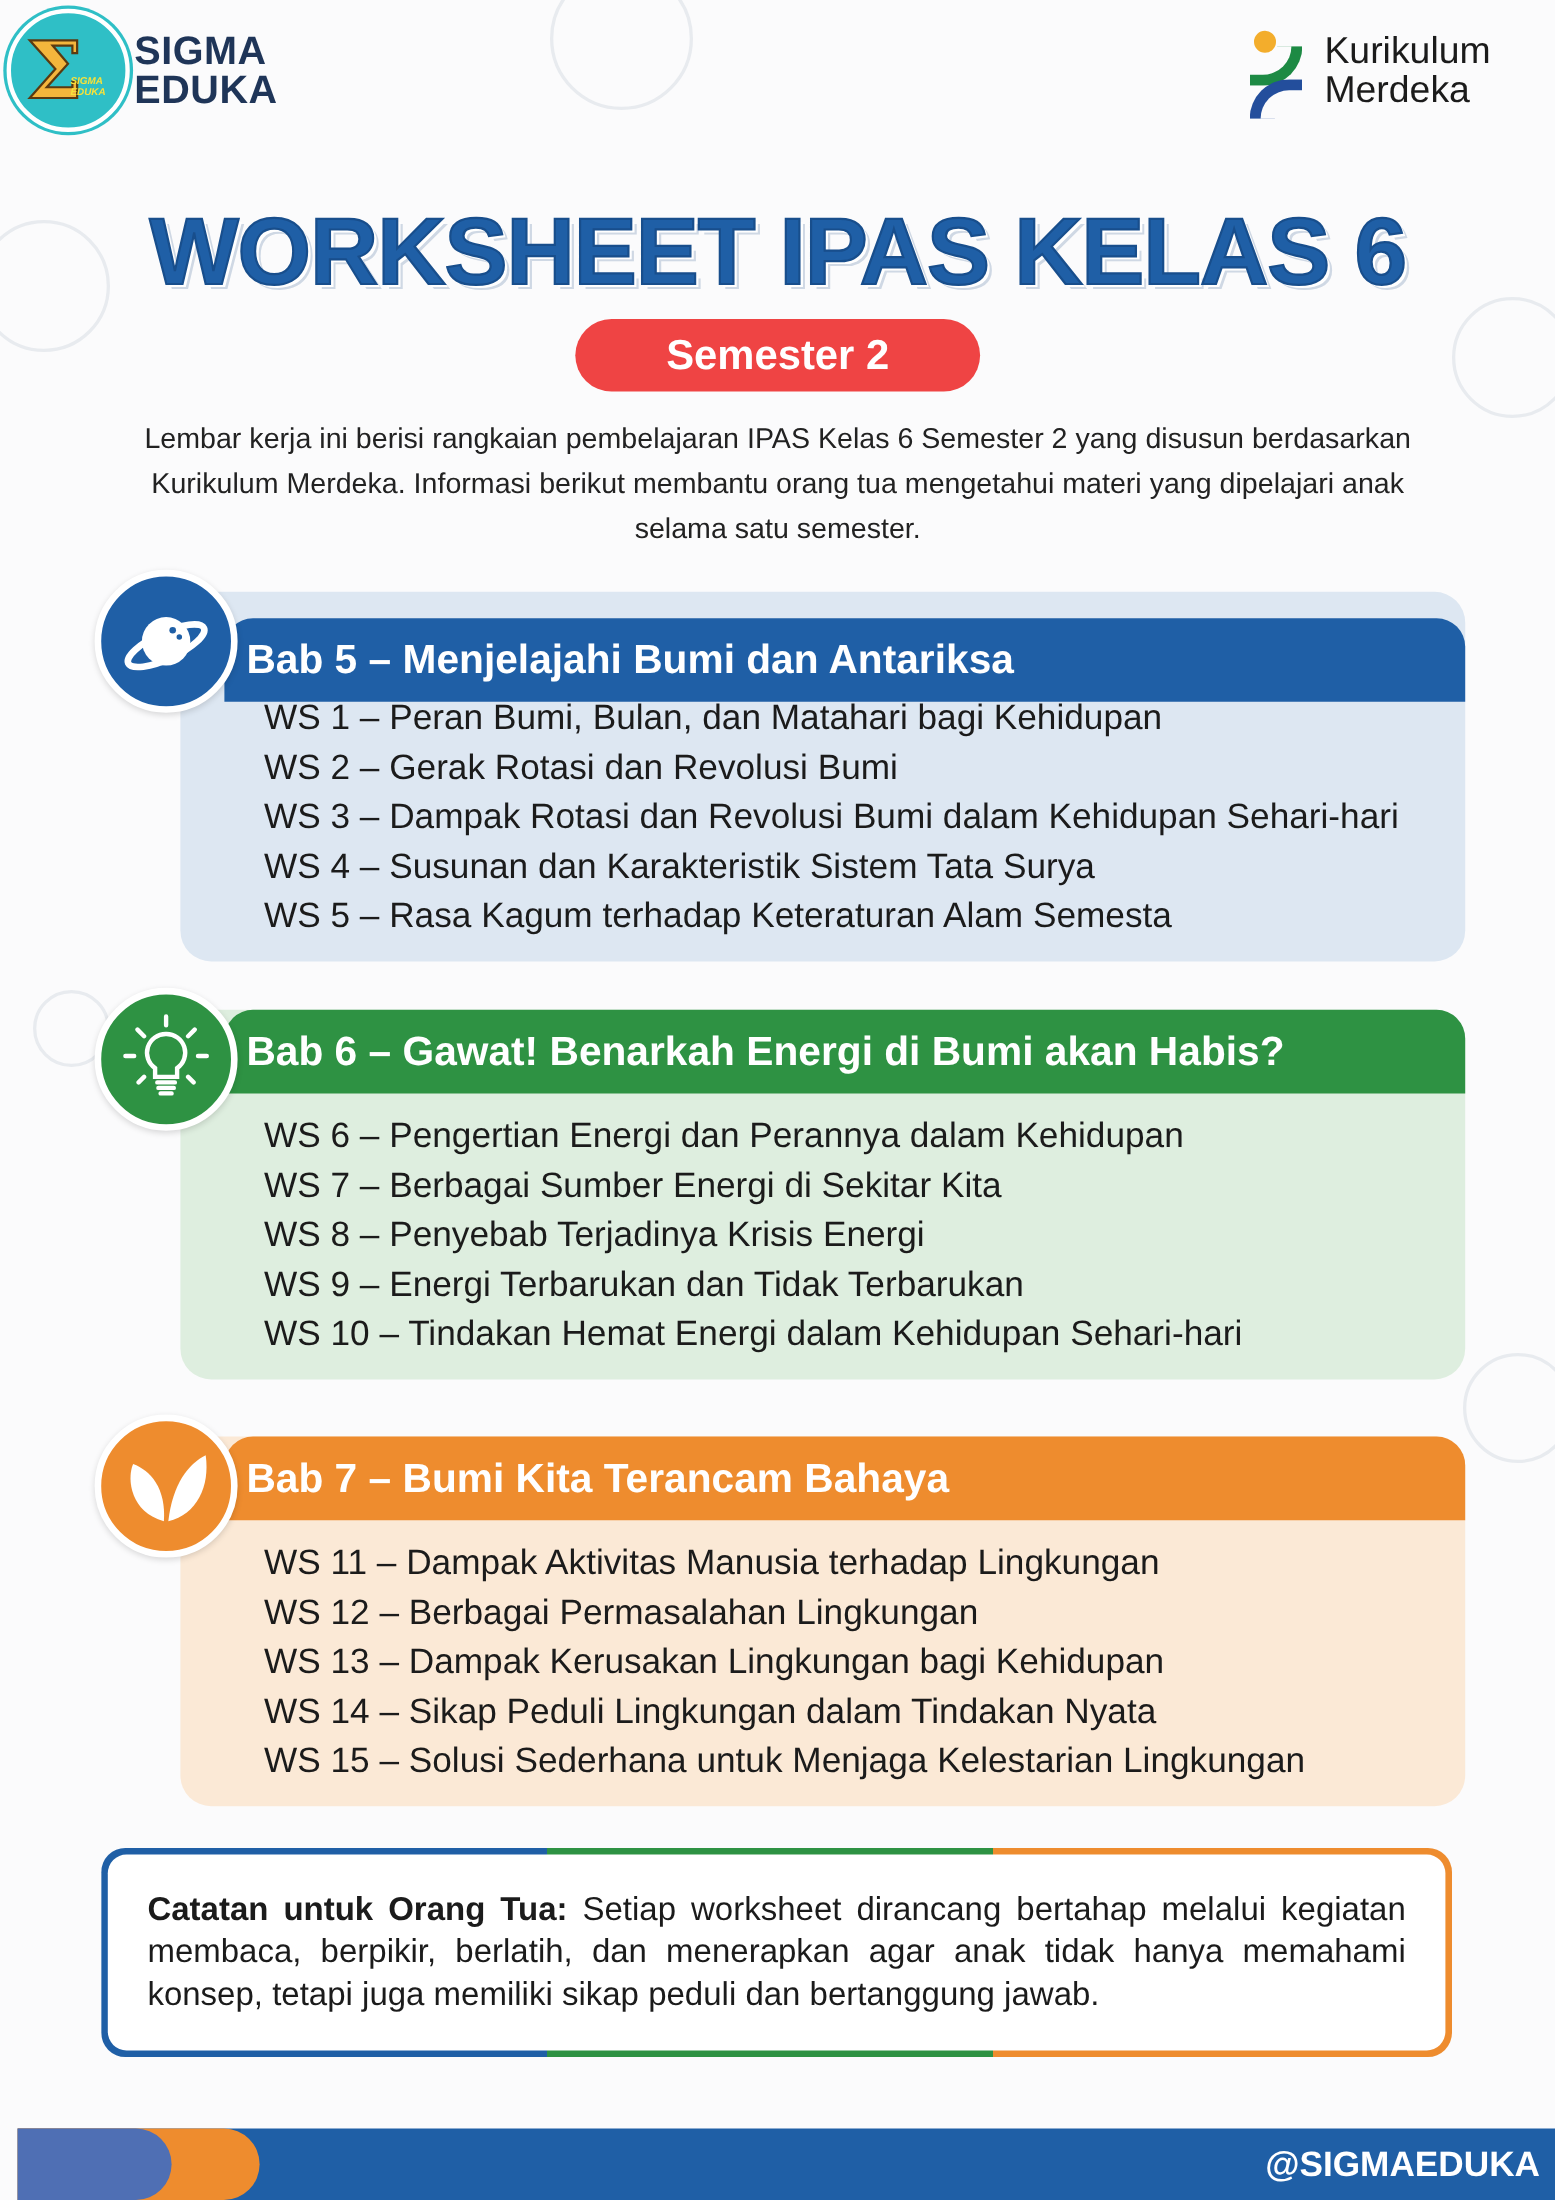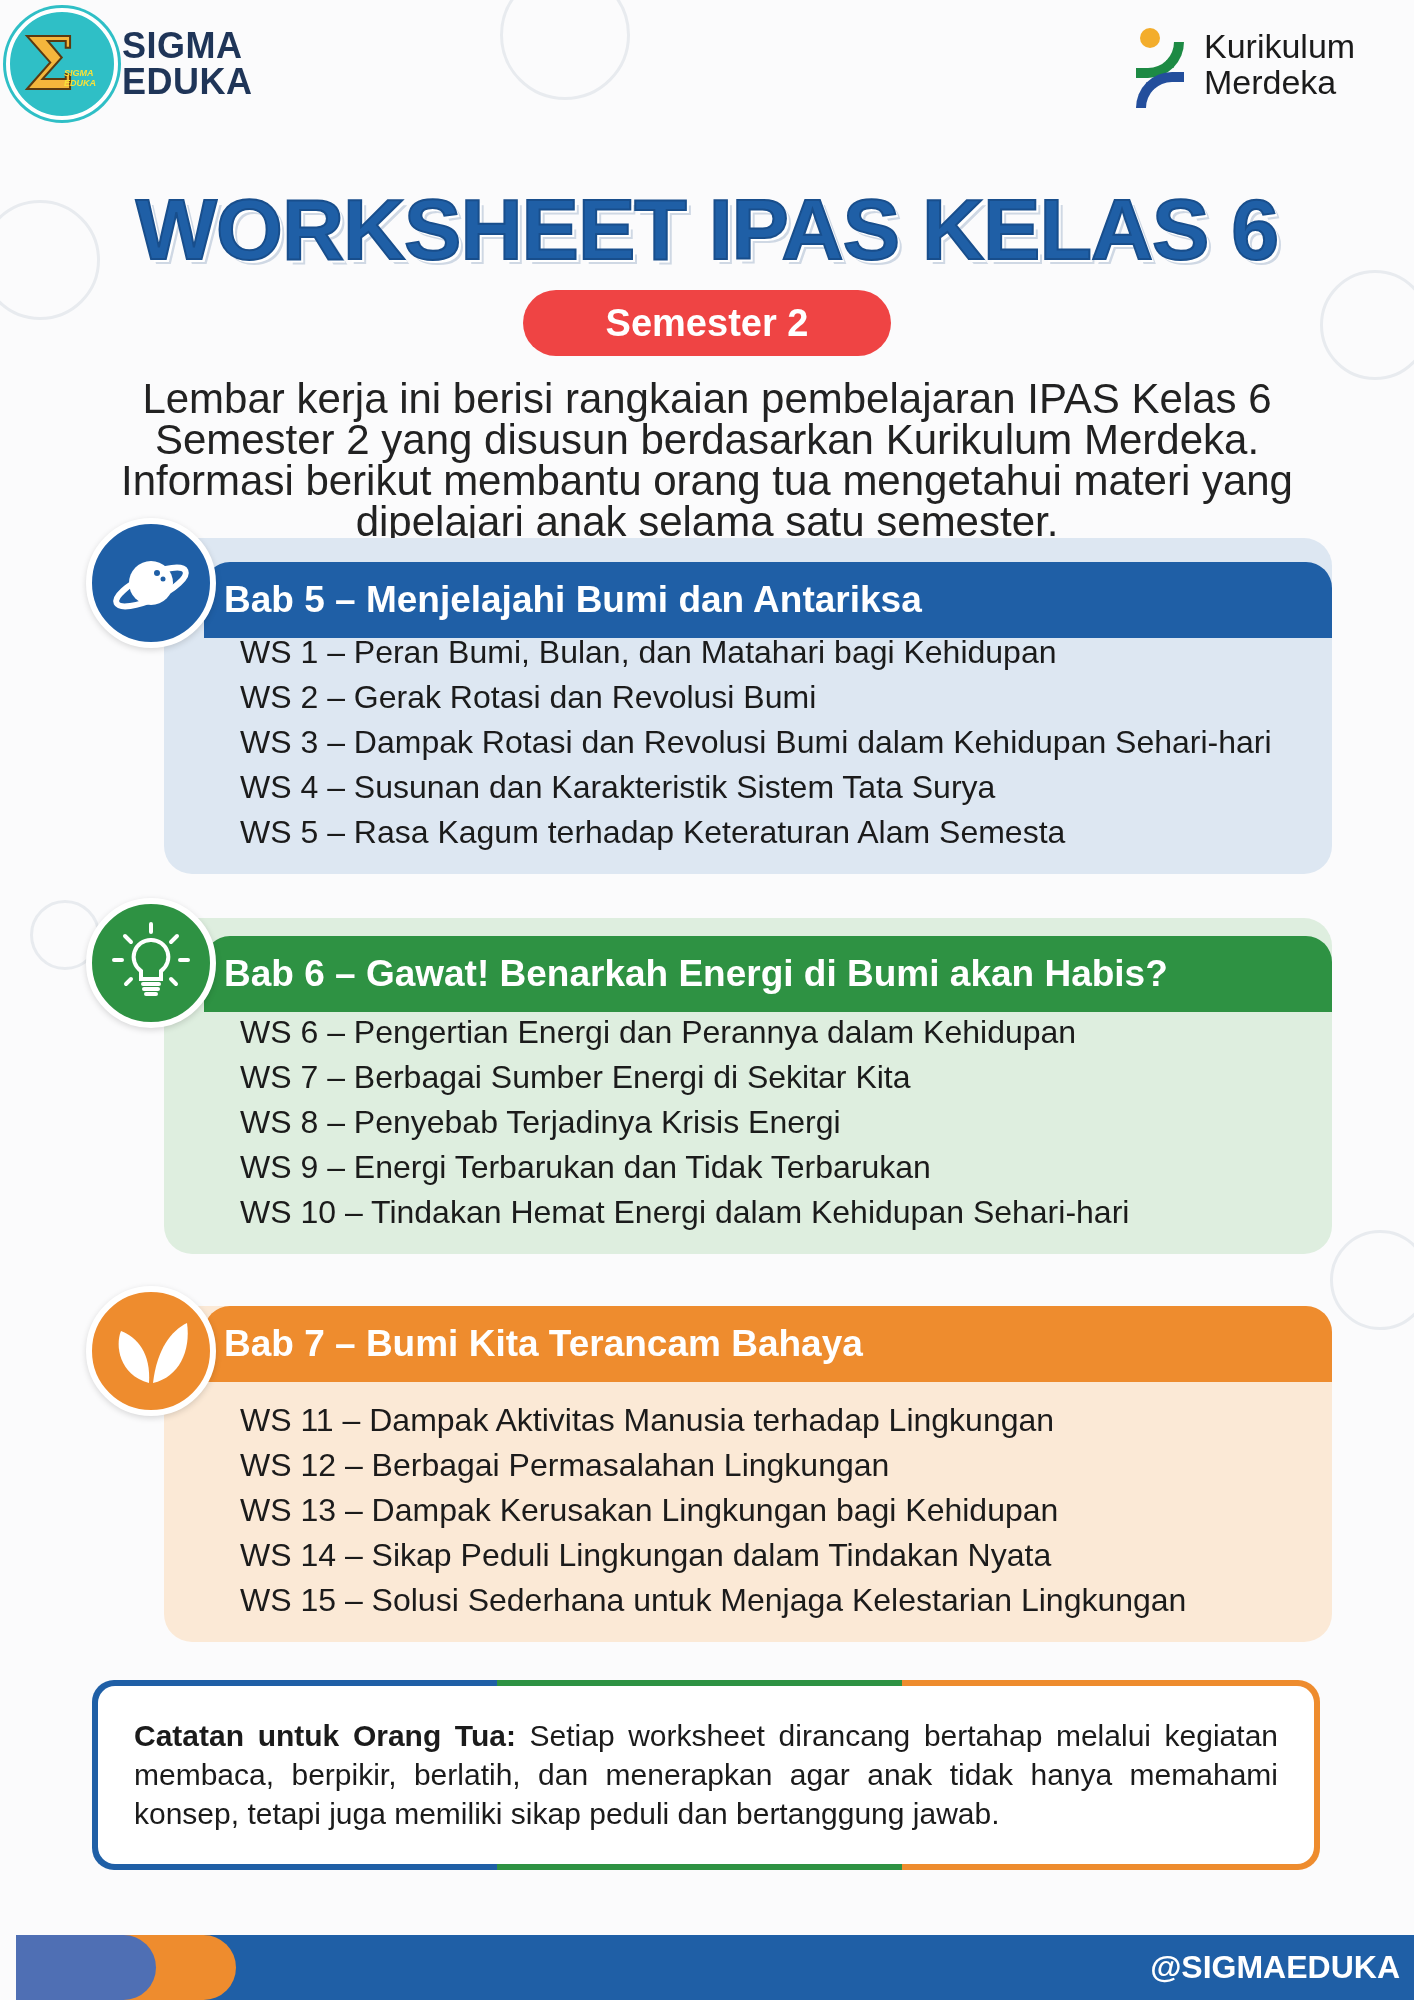--- a/index.html
+++ b/index.html
@@ -17,21 +17,21 @@
   .logo-right { position: absolute; left: 1134px; top: 28px; display: flex; align-items: center; }
   .km-mark { width: 56px; height: 72px; position: relative; margin-right: 14px; }
   .km-dot { position: absolute; left: 6px; top: 0; width: 20px; height: 20px; border-radius: 50%; background: #f3ad2c; }
   .km-green { position: absolute; left: 2px; top: 14px; width: 48px; height: 36px; border-bottom: 10px solid #1d8a44; border-right: 10px solid #1d8a44; border-radius: 0 0 40px 0; }
   .km-blue { position: absolute; left: 2px; top: 44px; width: 48px; height: 36px; border-top: 10px solid #234e9c; border-left: 10px solid #234e9c; border-radius: 40px 0 0 0; }
   .km-text { font-size: 34px; line-height: 36px; color: #1b1b1b; }
 
   .title { position: absolute; left: 0; width: 1414px; top: 180px; text-align: center; font-size: 86px; font-weight: 900; color: #1f5fa6; letter-spacing: -1px; -webkit-text-stroke: 2px #184e8c; text-shadow: 3px 3px 0 #fff, 5px 5px 0 #cfd8e4; }
   .subtitle-pill { position: absolute; left: 523px; top: 290px; width: 368px; height: 66px; border-radius: 34px; background: #ef4444; color: #fff; font-size: 38px; font-weight: bold; text-align: center; line-height: 66px; }
 
-  .intro { position: absolute; left: 100px; width: 1214px; top: 378px; text-align: center; font-size: 42px; line-height: 41px; color: #222; }
+  .intro { position: absolute; left: 100px; width: 1214px; top: 378px; text-align: center; font-size: 26px; line-height: 41px; color: #222; }
 
   .section { position: absolute; left: 86px; width: 1246px; }
   .sec-body { position: absolute; left: 78px; right: 0; border-radius: 28px; }
   .sec-header { position: absolute; left: 118px; right: 0; height: 76px; border-radius: 26px 26px 0 0; color: #fff; font-size: 37px; font-weight: bold; line-height: 76px; padding-left: 20px; }
   .sec-icon { position: absolute; left: 0; width: 130px; height: 130px; border-radius: 50%; border: 6px solid #fff; box-shadow: 0 2px 6px rgba(0,0,0,0.15); display: flex; align-items: center; justify-content: center; }
   .ws-list { position: absolute; left: 154px; list-style: none; }
   .ws-list li { font-size: 32px; line-height: 45px; color: #1b1b1b; white-space: nowrap; }
 
   .s-blue .sec-header, .s-blue .sec-icon { background: #1f5fa6; }
   .s-blue .sec-body { background: #dde7f2; }
@@ -101,21 +101,21 @@
     <li>WS 1 – Peran Bumi, Bulan, dan Matahari bagi Kehidupan</li>
     <li>WS 2 – Gerak Rotasi dan Revolusi Bumi</li>
     <li>WS 3 – Dampak Rotasi dan Revolusi Bumi dalam Kehidupan Sehari-hari</li>
     <li>WS 4 – Susunan dan Karakteristik Sistem Tata Surya</li>
     <li>WS 5 – Rasa Kagum terhadap Keteraturan Alam Semesta</li>
   </ul>
 </div>
 
 <div class="section s-green" style="top:898px;height:360px;">
   <div class="sec-body" style="top:20px;height:336px;"></div>
-  <div class="sec-header" style="top:38px;">Bab 6 – Gawat! Benarkah Energi di Bumi akan Habis?</div>
+  <div class="sec-header" style="top:20px;">Bab 6 – Gawat! Benarkah Energi di Bumi akan Habis?</div>
   <div class="sec-icon" style="top:0;">
     <svg width="90" height="90" viewBox="0 0 90 90" fill="none" stroke="#fff" stroke-width="4" stroke-linecap="round">
       <path d="M45 22 a17 17 0 0 1 10 31 v8 h-20 v-8 a17 17 0 0 1 10 -31z"></path>
       <path d="M37 66 h16 M38 71 h14 M40 76 h10"></path>
       <path d="M45 6 v8 M19 18 l6 6 M71 18 l-6 6 M8 42 h8 M74 42 h8 M20 66 l5 -5 M70 66 l-5 -5"></path>
     </svg>
   </div>
   <ul class="ws-list" style="top:112px;">
     <li>WS 6 – Pengertian Energi dan Perannya dalam Kehidupan</li>
     <li>WS 7 – Berbagai Sumber Energi di Sekitar Kita</li>

